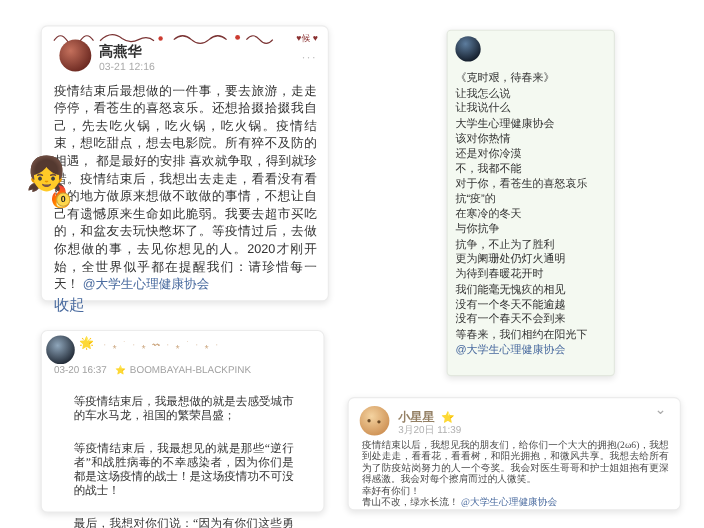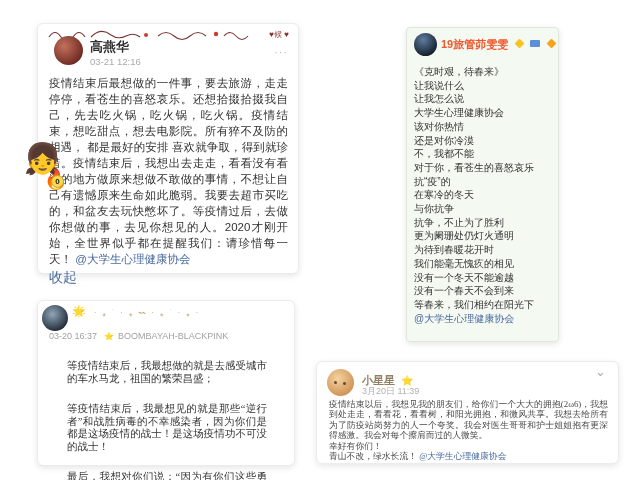--- a/index.html
+++ b/index.html
@@ -93,30 +93,24 @@
   </div>
 
   <div class="sticker">
     <span class="girl">👧</span>
     <span class="fire">🔥</span>
     <span class="fire-badge">0</span>
   </div>
 
   <div class="card card2">
     <span class="avatar av2"></span>
-    <span class="c2-name-row">
-      <span class="c2-name">19旅管茆雯雯</span>
-      <span class="badge badge-diamond"></span>
-      <span class="badge badge-flag"></span>
-      <span class="badge badge-diamond2"></span>
-    </span>
     <div class="c2-poem">
       <div>《克时艰，待春来》</div>
+      <div>让我怎么说</div>
       <div>让我说什么</div>
-      <div>让我怎么说</div>
       <div>大学生心理健康协会</div>
       <div>该对你热情</div>
       <div>还是对你冷漠</div>
       <div>不，我都不能</div>
       <div>对于你，看苍生的喜怒哀乐</div>
       <div>抗“疫”的</div>
       <div>在寒冷的冬天</div>
       <div>与你抗争</div>
       <div>抗争，不止为了胜利</div>
       <div>更为阑珊处仍灯火通明</div>

